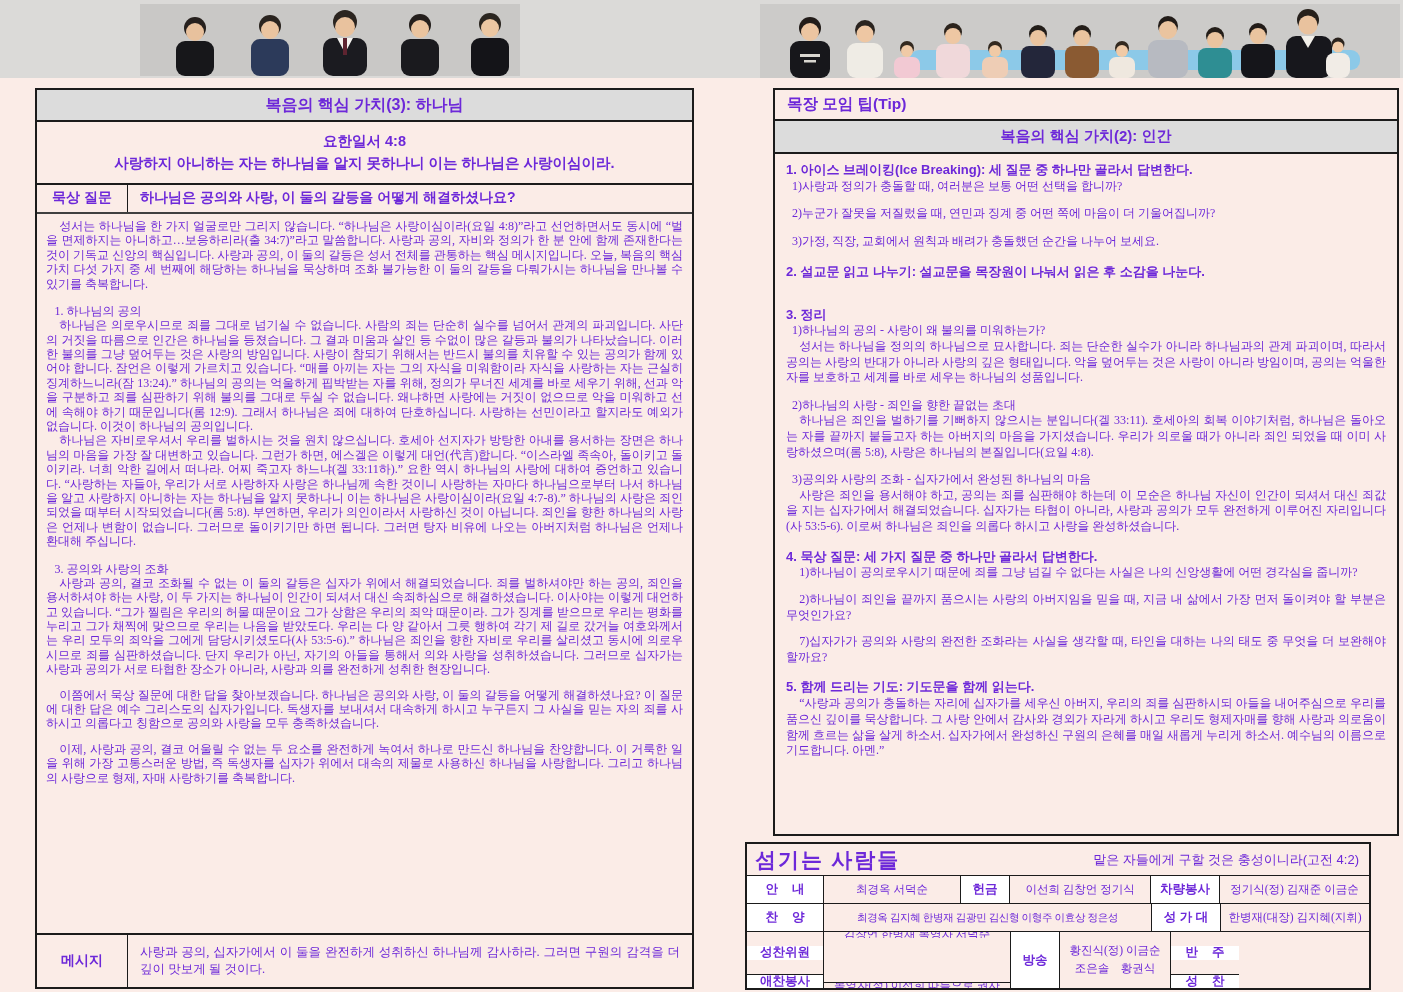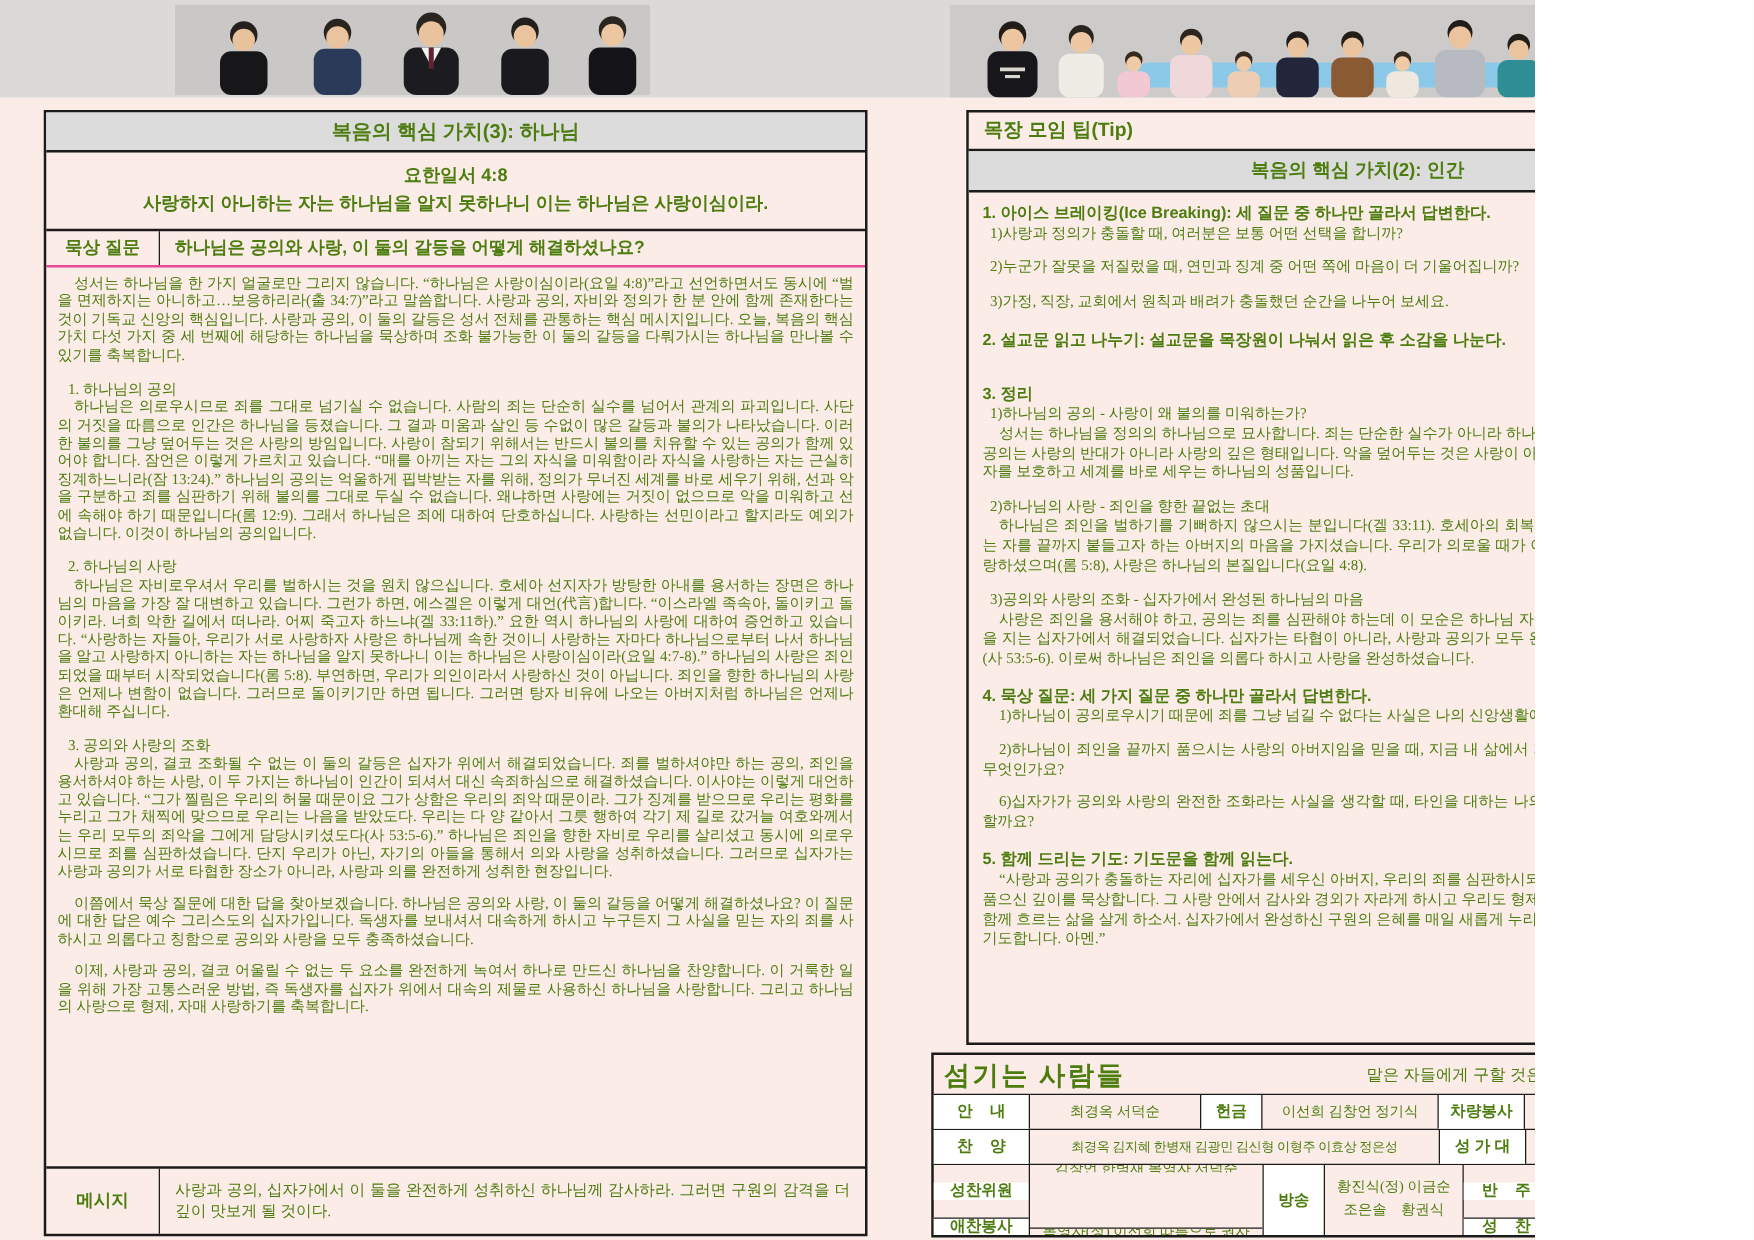--- a/index.html
+++ b/index.html
@@ -1,33 +1,33 @@
 <!DOCTYPE html>
 <html><head>
 <meta charset="utf-8">
 <style>
   html,body{margin:0;padding:0;}
-  .canvas{position:relative;width:1228px;height:992px;background:#fbece7;overflow:hidden;
-          font-family:"Liberation Sans",sans-serif;color:#4d7c0f;}
+  .canvas{position:relative;width:1403px;height:992px;background:#fbece7;overflow:hidden;
+          font-family:"Liberation Sans",sans-serif;color:#6d28d9;}
   
   .band{position:absolute;left:0;top:0;width:1403px;height:78px;background:#dbdad8;}
   .photo{position:absolute;top:4px;}
   #photo-left{left:140px;}
   #photo-right{left:760px;}
 
   
   .page{position:absolute;top:88px;border:2px solid #1b1b1b;}
   #left-page{left:35px;width:655px;height:897px;display:flex;flex-direction:column;}
   #right-page{left:773px;width:622px;height:744px;display:flex;flex-direction:column;}
 
   .lp-title{height:30px;flex:none;background:#dcdcdc;border-bottom:2px solid #1b1b1b;
             display:flex;align-items:center;justify-content:center;font-weight:700;font-size:16px;}
   .lp-verse{flex:none;border-bottom:2px solid #1b1b1b;text-align:center;font-weight:700;
             font-size:14.5px;padding:8px 10px;line-height:1.55;}
-  .lp-q{flex:none;border-bottom:2px solid #ec4899;display:flex;align-items:stretch;
+  .lp-q{flex:none;border-bottom:2px solid #404040;display:flex;align-items:stretch;
         font-weight:700;font-size:14px;height:27px;}
   .lp-q-label{width:90px;flex:none;display:flex;align-items:center;justify-content:center;}
   .lp-q-text{flex:1;border-left:1.5px solid #1b1b1b;display:flex;align-items:center;padding-left:12px;}
   .lp-body{flex:1;overflow:hidden;padding:5px 9px 4px;font-family:Liberation Serif, serif;
            font-size:12px;line-height:1.2;}
   .lp-msg{flex:none;border-top:2px solid #1b1b1b;display:flex;height:52px;}
   .lp-msg-label{width:90px;flex:none;display:flex;align-items:center;justify-content:center;
                 font-weight:700;font-size:14px;}
   .lp-msg-text{flex:1;border-left:1.5px solid #1b1b1b;display:flex;align-items:center;
                font-family:"Liberation Serif",serif;font-size:12.5px;line-height:1.35;
@@ -160,21 +160,20 @@
       <div>사랑하지 아니하는 자는 하나님을 알지 못하나니 이는 하나님은 사랑이심이라.</div>
     </div>
     <div class="lp-q">
       <div class="lp-q-label">묵상 질문</div>
       <div class="lp-q-text">하나님은 공의와 사랑, 이 둘의 갈등을 어떻게 해결하셨나요?</div>
     </div>
     <div class="lp-body" id="left-body">
         <div class="li-p">성서는 하나님을 한 가지 얼굴로만 그리지 않습니다. “하나님은 사랑이심이라(요일 4:8)”라고 선언하면서도 동시에 “벌을 면제하지는 아니하고…보응하리라(출 34:7)”라고 말씀합니다. 사랑과 공의, 자비와 정의가 한 분 안에 함께 존재한다는 것이 기독교 신앙의 핵심입니다. 사랑과 공의, 이 둘의 갈등은 성서 전체를 관통하는 핵심 메시지입니다. 오늘, 복음의 핵심 가치 다섯 가지 중 세 번째에 해당하는 하나님을 묵상하며 조화 불가능한 이 둘의 갈등을 다뤄가시는 하나님을 만나볼 수 있기를 축복합니다.</div>
         <div class="li-h">1. 하나님의 공의</div>
         <div class="li-p">하나님은 의로우시므로 죄를 그대로 넘기실 수 없습니다. 사람의 죄는 단순히 실수를 넘어서 관계의 파괴입니다. 사단의 거짓을 따름으로 인간은 하나님을 등졌습니다. 그 결과 미움과 살인 등 수없이 많은 갈등과 불의가 나타났습니다. 이러한 불의를 그냥 덮어두는 것은 사랑의 방임입니다. 사랑이 참되기 위해서는 반드시 불의를 치유할 수 있는 공의가 함께 있어야 합니다. 잠언은 이렇게 가르치고 있습니다. “매를 아끼는 자는 그의 자식을 미워함이라 자식을 사랑하는 자는 근실히 징계하느니라(잠 13:24).” 하나님의 공의는 억울하게 핍박받는 자를 위해, 정의가 무너진 세계를 바로 세우기 위해, 선과 악을 구분하고 죄를 심판하기 위해 불의를 그대로 두실 수 없습니다. 왜냐하면 사랑에는 거짓이 없으므로 악을 미워하고 선에 속해야 하기 때문입니다(롬 12:9). 그래서 하나님은 죄에 대하여 단호하십니다. 사랑하는 선민이라고 할지라도 예외가 없습니다. 이것이 하나님의 공의입니다.</div>
-        <div class="li-h">2. 하나님의 사랑</div>
         <div class="li-p">하나님은 자비로우셔서 우리를 벌하시는 것을 원치 않으십니다. 호세아 선지자가 방탕한 아내를 용서하는 장면은 하나님의 마음을 가장 잘 대변하고 있습니다. 그런가 하면, 에스겔은 이렇게 대언(代言)합니다. “이스라엘 족속아, 돌이키고 돌이키라. 너희 악한 길에서 떠나라. 어찌 죽고자 하느냐(겔 33:11하).” 요한 역시 하나님의 사랑에 대하여 증언하고 있습니다. “사랑하는 자들아, 우리가 서로 사랑하자 사랑은 하나님께 속한 것이니 사랑하는 자마다 하나님으로부터 나서 하나님을 알고 사랑하지 아니하는 자는 하나님을 알지 못하나니 이는 하나님은 사랑이심이라(요일 4:7-8).” 하나님의 사랑은 죄인 되었을 때부터 시작되었습니다(롬 5:8). 부연하면, 우리가 의인이라서 사랑하신 것이 아닙니다. 죄인을 향한 하나님의 사랑은 언제나 변함이 없습니다. 그러므로 돌이키기만 하면 됩니다. 그러면 탕자 비유에 나오는 아버지처럼 하나님은 언제나 환대해 주십니다.</div>
         <div class="li-h">3. 공의와 사랑의 조화</div>
         <div class="li-p">사랑과 공의, 결코 조화될 수 없는 이 둘의 갈등은 십자가 위에서 해결되었습니다. 죄를 벌하셔야만 하는 공의, 죄인을 용서하셔야 하는 사랑, 이 두 가지는 하나님이 인간이 되셔서 대신 속죄하심으로 해결하셨습니다. 이사야는 이렇게 대언하고 있습니다. “그가 찔림은 우리의 허물 때문이요 그가 상함은 우리의 죄악 때문이라. 그가 징계를 받으므로 우리는 평화를 누리고 그가 채찍에 맞으므로 우리는 나음을 받았도다. 우리는 다 양 같아서 그릇 행하여 각기 제 길로 갔거늘 여호와께서는 우리 모두의 죄악을 그에게 담당시키셨도다(사 53:5-6).” 하나님은 죄인을 향한 자비로 우리를 살리셨고 동시에 의로우시므로 죄를 심판하셨습니다. 단지 우리가 아닌, 자기의 아들을 통해서 의와 사랑을 성취하셨습니다. 그러므로 십자가는 사랑과 공의가 서로 타협한 장소가 아니라, 사랑과 의를 완전하게 성취한 현장입니다.</div>
         <div class="li-pg">이쯤에서 묵상 질문에 대한 답을 찾아보겠습니다. 하나님은 공의와 사랑, 이 둘의 갈등을 어떻게 해결하셨나요? 이 질문에 대한 답은 예수 그리스도의 십자가입니다. 독생자를 보내셔서 대속하게 하시고 누구든지 그 사실을 믿는 자의 죄를 사하시고 의롭다고 칭함으로 공의와 사랑을 모두 충족하셨습니다.</div>
         <div class="li-pg">이제, 사랑과 공의, 결코 어울릴 수 없는 두 요소를 완전하게 녹여서 하나로 만드신 하나님을 찬양합니다. 이 거룩한 일을 위해 가장 고통스러운 방법, 즉 독생자를 십자가 위에서 대속의 제물로 사용하신 하나님을 사랑합니다. 그리고 하나님의 사랑으로 형제, 자매 사랑하기를 축복합니다.</div>
       </div>
     <div class="lp-msg">
       <div class="lp-msg-label">메시지</div>
       <div class="lp-msg-text">사랑과 공의, 십자가에서 이 둘을 완전하게 성취하신 하나님께 감사하라. 그러면 구원의 감격을 더 깊이 맛보게 될 것이다.</div>
     </div>
@@ -192,21 +191,21 @@
         <div class="li-HG">3. 정리</div>
         <div class="li-q">1)하나님의 공의 - 사랑이 왜 불의를 미워하는가?</div>
         <div class="li-p">성서는 하나님을 정의의 하나님으로 묘사합니다. 죄는 단순한 실수가 아니라 하나님과의 관계 파괴이며, 따라서 공의는 사랑의 반대가 아니라 사랑의 깊은 형태입니다. 악을 덮어두는 것은 사랑이 아니라 방임이며, 공의는 억울한 자를 보호하고 세계를 바로 세우는 하나님의 성품입니다.</div>
         <div class="li-qg">2)하나님의 사랑 - 죄인을 향한 끝없는 초대</div>
         <div class="li-p">하나님은 죄인을 벌하기를 기뻐하지 않으시는 분입니다(겔 33:11). 호세아의 회복 이야기처럼, 하나님은 돌아오는 자를 끝까지 붙들고자 하는 아버지의 마음을 가지셨습니다. 우리가 의로울 때가 아니라 죄인 되었을 때 이미 사랑하셨으며(롬 5:8), 사랑은 하나님의 본질입니다(요일 4:8).</div>
         <div class="li-qg">3)공의와 사랑의 조화 - 십자가에서 완성된 하나님의 마음</div>
         <div class="li-p">사랑은 죄인을 용서해야 하고, 공의는 죄를 심판해야 하는데 이 모순은 하나님 자신이 인간이 되셔서 대신 죄값을 지는 십자가에서 해결되었습니다. 십자가는 타협이 아니라, 사랑과 공의가 모두 완전하게 이루어진 자리입니다(사 53:5-6). 이로써 하나님은 죄인을 의롭다 하시고 사랑을 완성하셨습니다.</div>
         <div class="li-H">4. 묵상 질문: 세 가지 질문 중 하나만 골라서 답변한다.</div>
         <div class="li-p">1)하나님이 공의로우시기 때문에 죄를 그냥 넘길 수 없다는 사실은 나의 신앙생활에 어떤 경각심을 줍니까?</div>
         <div class="li-pg">2)하나님이 죄인을 끝까지 품으시는 사랑의 아버지임을 믿을 때, 지금 내 삶에서 가장 먼저 돌이켜야 할 부분은 무엇인가요?</div>
-        <div class="li-pg">6)십자가가 공의와 사랑의 완전한 조화라는 사실을 생각할 때, 타인을 대하는 나의 태도 중 무엇을 더 보완해야 할까요?</div>
+        <div class="li-pg">7)십자가가 공의와 사랑의 완전한 조화라는 사실을 생각할 때, 타인을 대하는 나의 태도 중 무엇을 더 보완해야 할까요?</div>
         <div class="li-H">5. 함께 드리는 기도: 기도문을 함께 읽는다.</div>
         <div class="li-p">“사랑과 공의가 충돌하는 자리에 십자가를 세우신 아버지, 우리의 죄를 심판하시되 아들을 내어주심으로 우리를 품으신 깊이를 묵상합니다. 그 사랑 안에서 감사와 경외가 자라게 하시고 우리도 형제자매를 향해 사랑과 의로움이 함께 흐르는 삶을 살게 하소서. 십자가에서 완성하신 구원의 은혜를 매일 새롭게 누리게 하소서. 예수님의 이름으로 기도합니다. 아멘.”</div>
       </div>
   </div>
 
   <div id="servants">
     <div class="sv-head">
       <div class="sv-title">섬기는 사람들</div>
       <div class="sv-verse">맡은 자들에게 구할 것은 충성이니라(고전 4:2)</div>
     </div>

